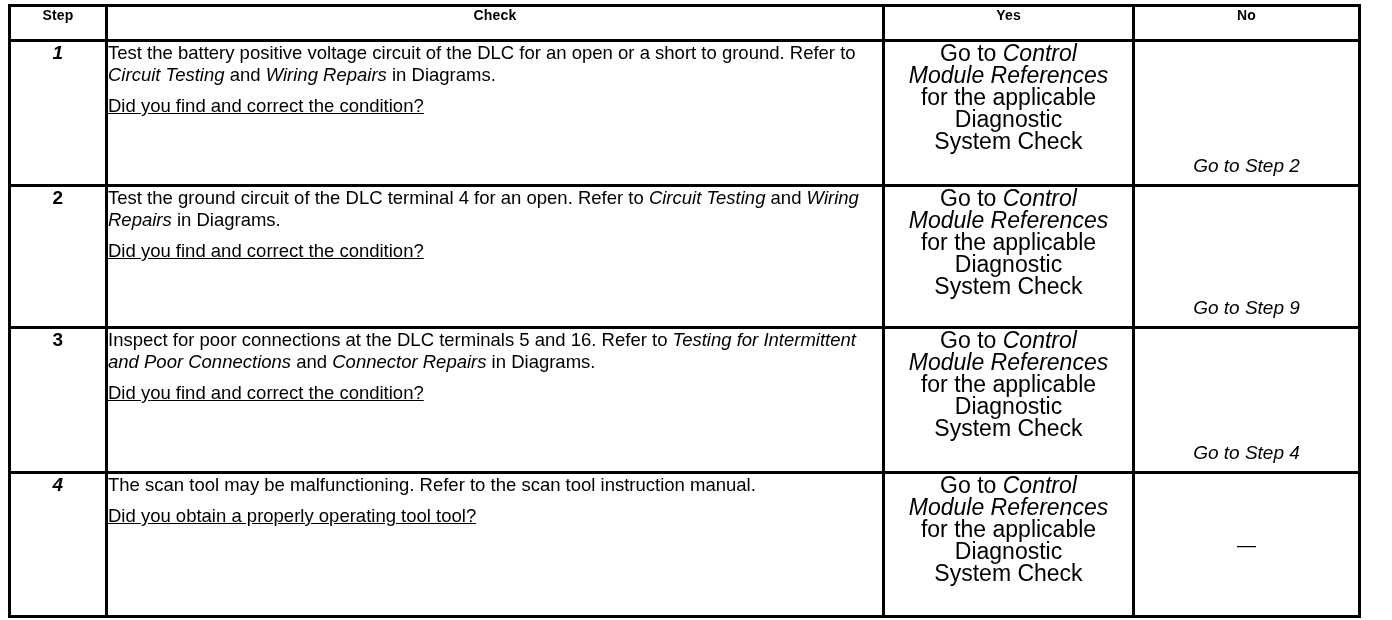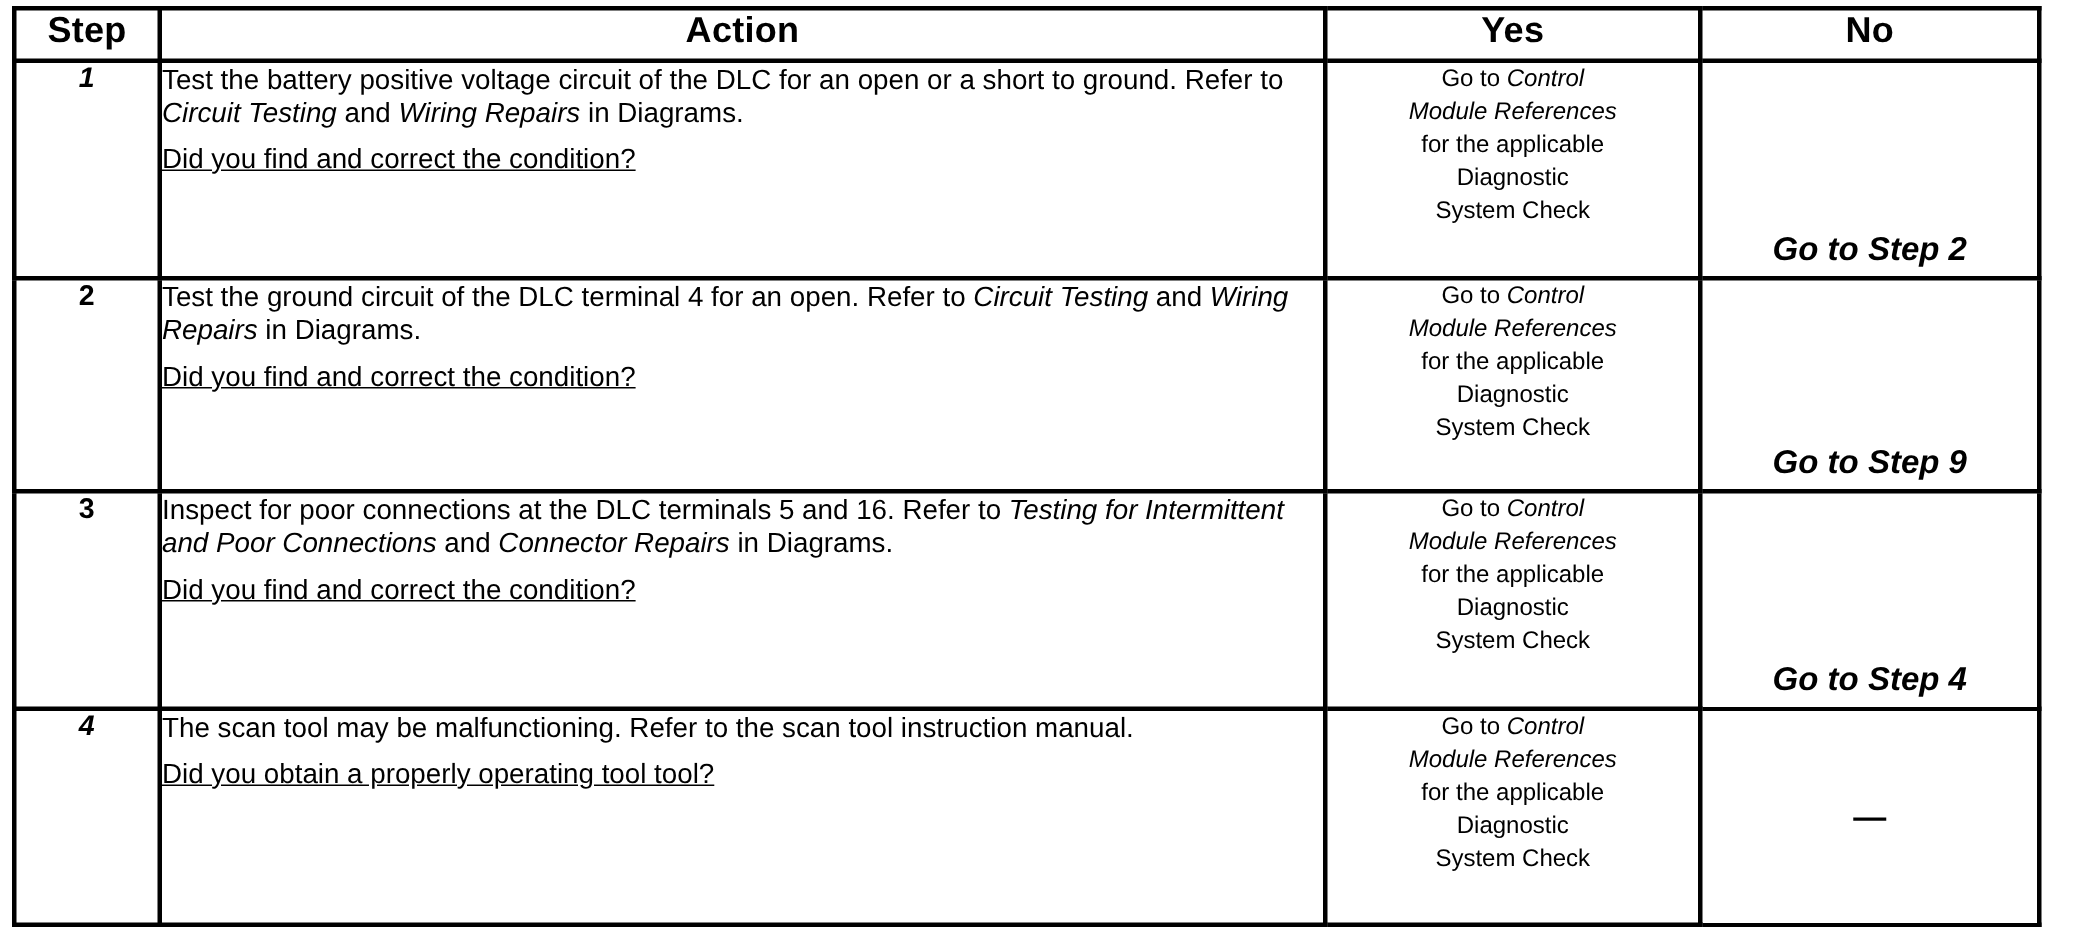--- a/index.html
+++ b/index.html
@@ -45,21 +45,21 @@
     vertical-align: top;
     background: #ffffff;
   }
 
   
   thead th {
     height: 32px;
     text-align: center;
     vertical-align: middle;
     font-weight: bold;
-    font-size: 24px;
+    font-size: 14px;
     letter-spacing: 0.2px;
   }
 
   
   td.step {
     text-align: center;
     vertical-align: middle;
     font-size: 19px;
     letter-spacing: 0.3px;
   }
@@ -75,34 +75,33 @@
     border-radius: 13px;
   }
   td.action .para { margin: 0; }
   td.action .para + .para { margin-top: 9px; text-decoration: underline; }
   td.action i { font-style: italic; }
 
   
   td.yes {
     padding: 7px 4px 6px 4px;
     text-align: center;
-    font-size: 16px;
+    font-size: 23px;
     line-height: 22px;
     vertical-align: top;
   }
   td.yes i { font-style: italic; }
   td.yes .ln { display: block; white-space: nowrap; }
 
   
   td.no {
     position: relative;
     text-align: center;
-    font-size: 22px;
+    font-size: 19px;
     line-height: 22px;
-    font-weight: bold;
   }
   td.no .no-bottom {
     position: absolute;
     left: 0;
     right: 0;
     bottom: 7px;
     text-align: center;
     font-style: italic;
     white-space: nowrap;
   }
@@ -131,21 +130,21 @@
     <colgroup>
       <col class="c-step">
         <col class="c-action">
         <col class="c-yes">
         <col class="c-no">
     </colgroup>
 
     <thead>
       <tr>
         <th>Step</th>
-        <th>Action</th>
+        <th>Check</th>
         <th>Yes</th>
         <th>No</th>
       </tr>
     </thead>
 
     <tbody>
 
       <tr class="r1">
         <td class="step">
           <span class="num-italic">1</span>

